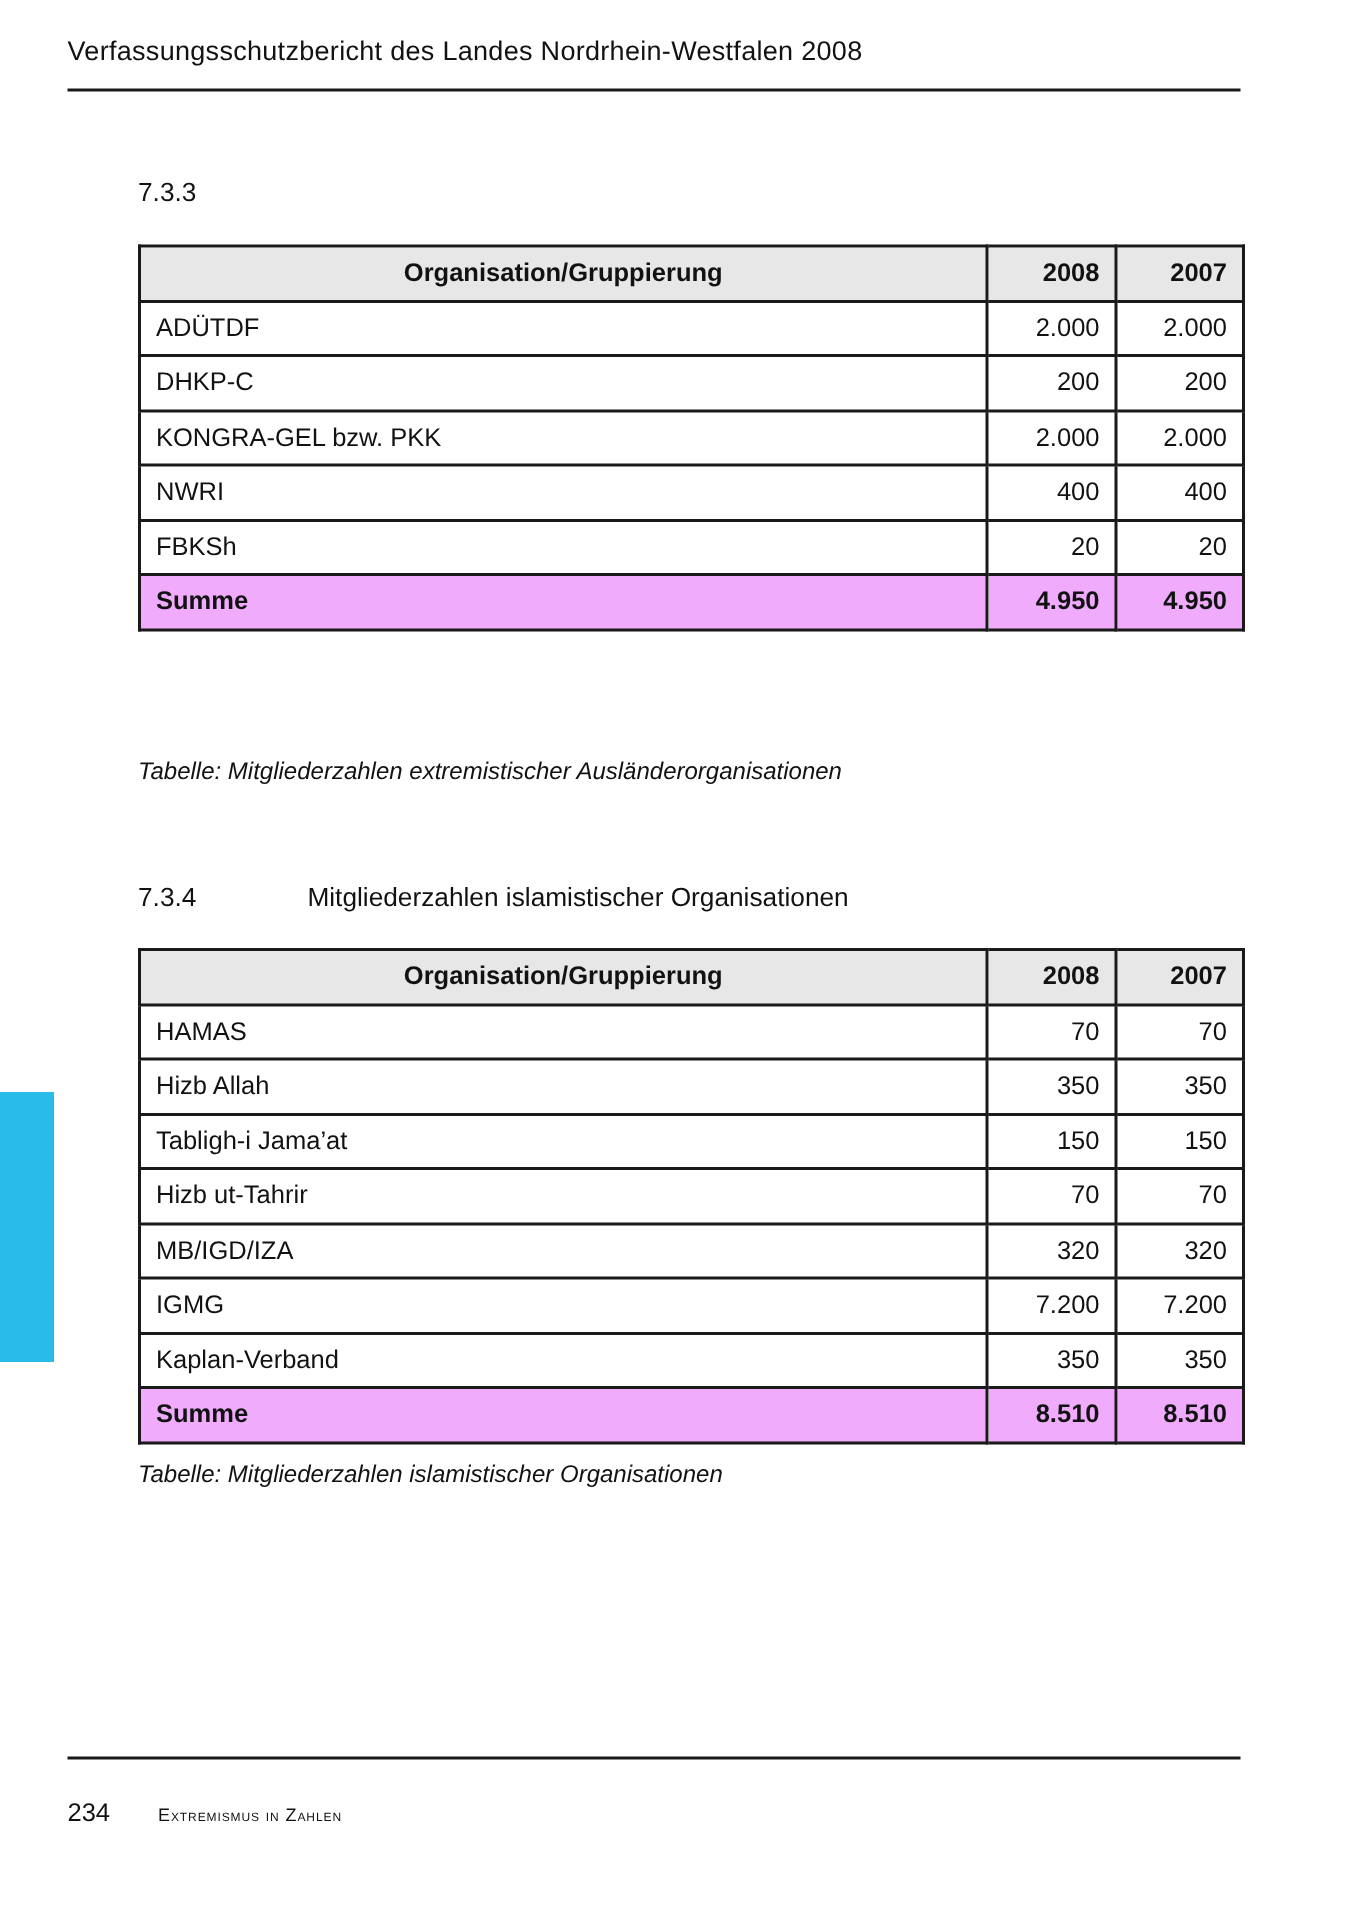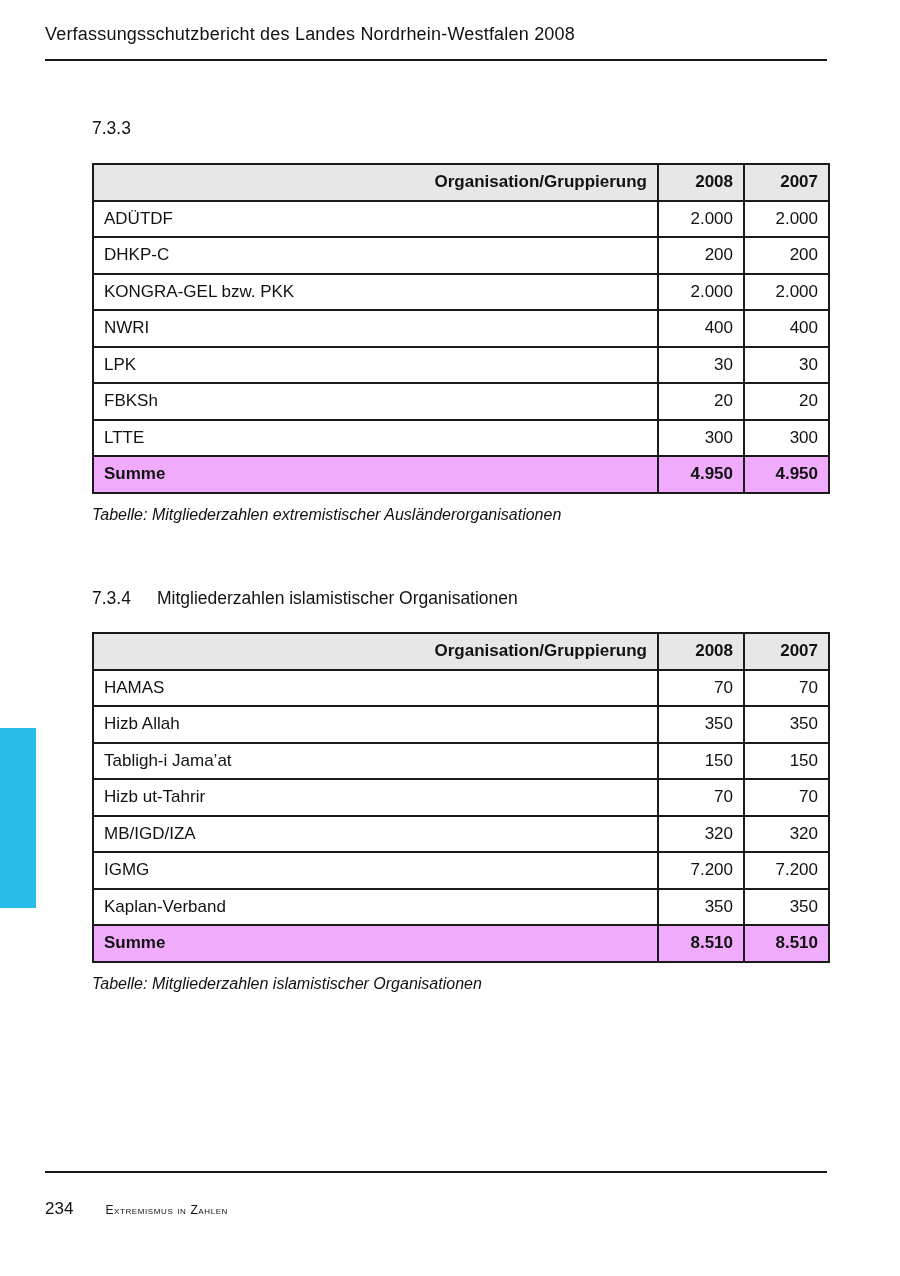--- a/index.html
+++ b/index.html
@@ -39,21 +39,21 @@
   .section-heading {
     position: absolute;
     left: 92px;
     font-size: 17.5px;
     font-weight: normal;
     white-space: nowrap;
     display: flex;
   }
   .section-heading .sec-num { margin-right: 26px; }
   .heading-1 { top: 118px; }
-  .heading-2 { top: 588px; }
+  .heading-2 { top: 588px; gap: 48px; }
 
   
   .data-table {
     position: absolute;
     left: 92px;
     width: 736px;
     border-collapse: collapse;
     table-layout: fixed;
     font-size: 17px;
   }
@@ -66,21 +66,21 @@
     border: 2px solid #1a1a1a;
     height: 34.5px;
     padding: 0 10px;
     vertical-align: middle;
     overflow: hidden;
     white-space: nowrap;
   }
   .data-table th {
     background: #e7e7e7;
     font-weight: bold;
-    text-align: right;
+    text-align: center;
   }
   .data-table th.num { text-align: right; }
   .data-table td.num { text-align: right; }
   .data-table tfoot td {
     background: #f0abfc;
     font-weight: bold;
   }
 
   
   .table-caption {
@@ -156,33 +156,23 @@
         <td>KONGRA-GEL bzw. PKK</td>
         <td class="num">2.000</td>
         <td class="num">2.000</td>
       </tr>
       <tr>
         <td>NWRI</td>
         <td class="num">400</td>
         <td class="num">400</td>
       </tr>
       <tr>
-        <td>LPK</td>
-        <td class="num">30</td>
-        <td class="num">30</td>
-      </tr>
-      <tr>
         <td>FBKSh</td>
         <td class="num">20</td>
         <td class="num">20</td>
-      </tr>
-      <tr>
-        <td>LTTE</td>
-        <td class="num">300</td>
-        <td class="num">300</td>
       </tr>
     </tbody>
   <tfoot>
       <tr>
         <td>Summe</td>
         <td class="num">4.950</td>
         <td class="num">4.950</td>
       </tr>
     </tfoot>
 </table>

